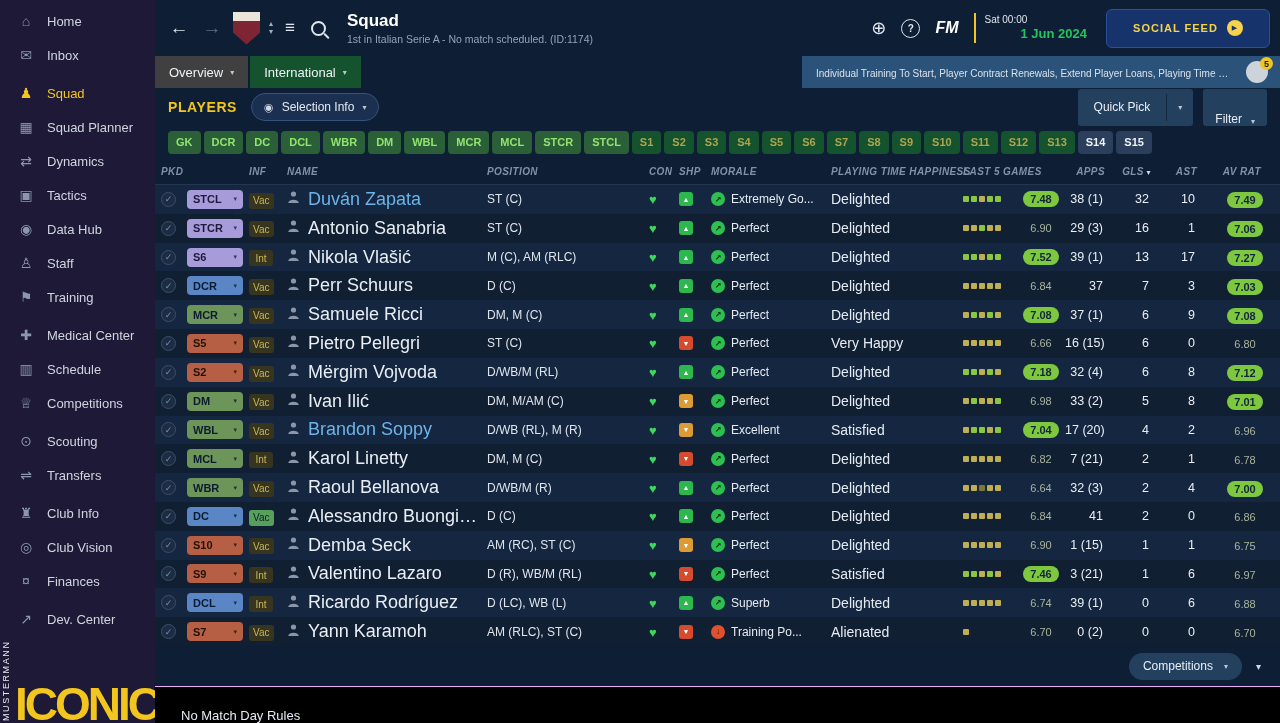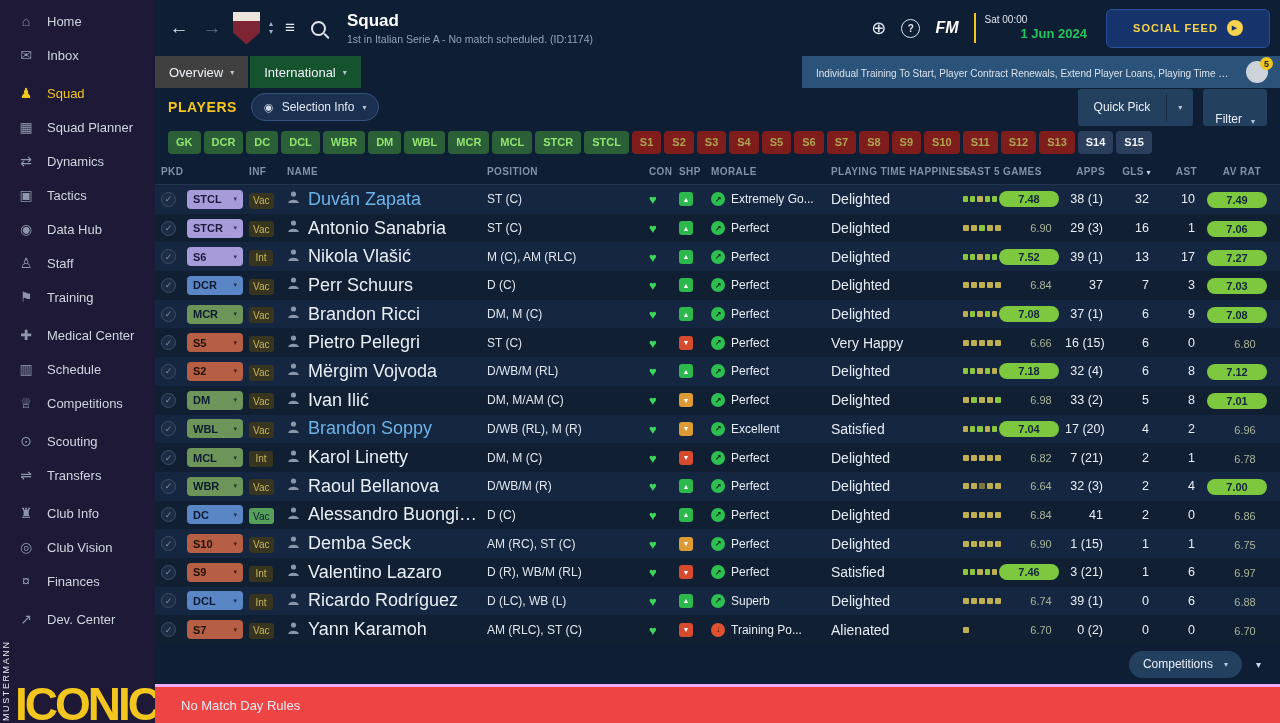--- a/index.html
+++ b/index.html
@@ -64,26 +64,26 @@
   .btn{height:37px;background:#24405f;border-radius:3px;display:flex;align-items:center;color:#e8eef5;font-size:12px;cursor:pointer;}
   .quickpick .mainlbl{padding:0 16px;}
   .quickpick .sep{width:1px;height:27px;background:#14293f;}
   .quickpick .chevseg{padding:0 11px;}
   .filterbtn{padding:0 12px;gap:9px;align-items:flex-end;}
 
   
   .filterrow{height:32px;min-height:32px;display:flex;align-items:center;gap:3px;padding:0 13px;}
   .pos-btn{height:23px;padding:0 8px;border-radius:4px;font-size:11px;font-weight:bold;display:flex;align-items:center;cursor:pointer;}
   .pos-active{background:#2a5f38;color:#93e46f;}
-  .pos-sub{background:#7f1d1d;color:#aca44e;}
+  .pos-sub{background:#14532d;color:#aca44e;}
   .pos-idle{background:#2b3f5c;color:#eef2f6;}
 
   
   .grid{display:grid;grid-template-columns:24px 60px 36px 198px 160px 28px 30px 118px 130px 100px 48px 44px 44px 62px;column-gap:2px;align-items:center;padding-left:6px;}
-  .thead{height:26px;min-height:26px;border-bottom:1px solid #24364e;color:#8191a8;font-size:10px;font-weight:bold;letter-spacing:.4px;white-space:nowrap;}
+  .thead{height:26px;min-height:26px;border-bottom:1px solid #24364e;color:#8191a8;font-size:10px;font-weight:bold;letter-spacing:.4px;white-space:nowrap;font-style:italic;}
   .th{cursor:pointer;}
   .th-r{text-align:right;padding-right:8px;}
   .sorticon{color:#cfd8e3;font-size:8px;}
   .rows-wrap{flex:1;display:flex;flex-direction:column;min-height:0;}
   .prow{flex:1;cursor:pointer;}
   .prow:nth-child(odd){background:#152740;}
   .prow:nth-child(even){background:#111f33;}
   .cell{min-width:0;white-space:nowrap;}
   .cb{width:15px;height:15px;border-radius:50%;background:#1c2c44;border:1px solid #3c4e68;color:#7e8da2;font-size:9px;display:flex;align-items:center;justify-content:center;box-sizing:border-box;}
   .pick{width:56px;height:19px;border-radius:4px;display:flex;align-items:center;justify-content:space-between;padding:0 6px;font-size:11px;font-weight:bold;box-sizing:border-box;cursor:pointer;}
@@ -109,29 +109,29 @@
   .mor-down{background:#e0512f;color:#2b0d06;}
   .mor span:last-child{overflow:hidden;text-overflow:ellipsis;}
   .hap{font-size:14px;color:#e5ebf2;}
   .l5{display:flex;align-items:center;gap:2px;padding-right:4px;}
   .sq{width:6px;height:6px;border-radius:1px;display:inline-block;}
   .sq-g{background:#8cc63f;}
   .sq-y{background:#bfae52;}
   .sq-d{background:#7d7838;}
   .l5 .rt{margin-left:auto;}
   .rt{font-size:11px;color:#a9b49a;min-width:36px;text-align:center;display:inline-block;}
-  .rt-good{background:#7dc83f;color:#13263e;font-weight:bold;border-radius:9px;padding:2px 12px;}
+  .rt-good{background:#7dc83f;color:#13263e;font-weight:bold;border-radius:9px;padding:2px 0;}
   .num{font-size:12.5px;color:#e9eef5;text-align:right;padding-right:10px;}
   .av-cell{text-align:right;padding-right:6px;}
 
   
   .bottomctl{height:40px;min-height:40px;display:flex;align-items:center;justify-content:flex-end;gap:9px;padding:0 14px;}
   .comp-btn{height:27px;background:#24405f;border-radius:14px;padding:0 14px;display:flex;align-items:center;gap:11px;color:#e8eef5;font-size:12px;cursor:pointer;}
   .scroll-chev{color:#cfd8e3;font-size:10px;cursor:pointer;padding:3px 5px;}
-  .footer{height:36px;min-height:36px;background:#ef4444;border-top:3px solid #f0abfc;display:flex;align-items:center;padding-left:26px;font-size:13px;color:#e5ebf2;}
+  .footer{height:36px;min-height:36px;background:#000000;border-top:1px solid #f0abfc;display:flex;align-items:flex-end;padding-left:26px;font-size:13px;color:#e5ebf2;}
 </style>
 </head>
 <body>
 
 <div class="app">
 
   <aside class="sidebar">
     <nav>
         <div class="side-group">
           <div class="side-item">
@@ -513,21 +513,21 @@
               <span>MCR</span>
               <span class="pchev">▾</span>
             </span>
           </div>
           <div class="cell"><span class="inf">Vac</span></div>
           <div class="cell pcell">
             <span><svg width="13" height="14" viewBox="0 0 13 14">
                 <circle cx="6.5" cy="4" r="2.6" fill="#8b97a8"></circle>
                 <path d="M1.2 13 C1.8 8.8 11.2 8.8 11.8 13 Z" fill="#8b97a8"></path>
               </svg></span>
-            <span class="pname">Brandon Ricci</span>
+            <span class="pname">Samuele Ricci</span>
           </div>
           <div class="cell pos-text">DM, M (C)</div>
           <div class="cell"><span class="heart">♥</span></div>
           <div class="cell">
             <span class="shp shp-green">▲</span>
           </div>
           <div class="cell mor">
             <span class="mor-ico mor-up">↗</span>
             <span>Perfect</span>
           </div>

